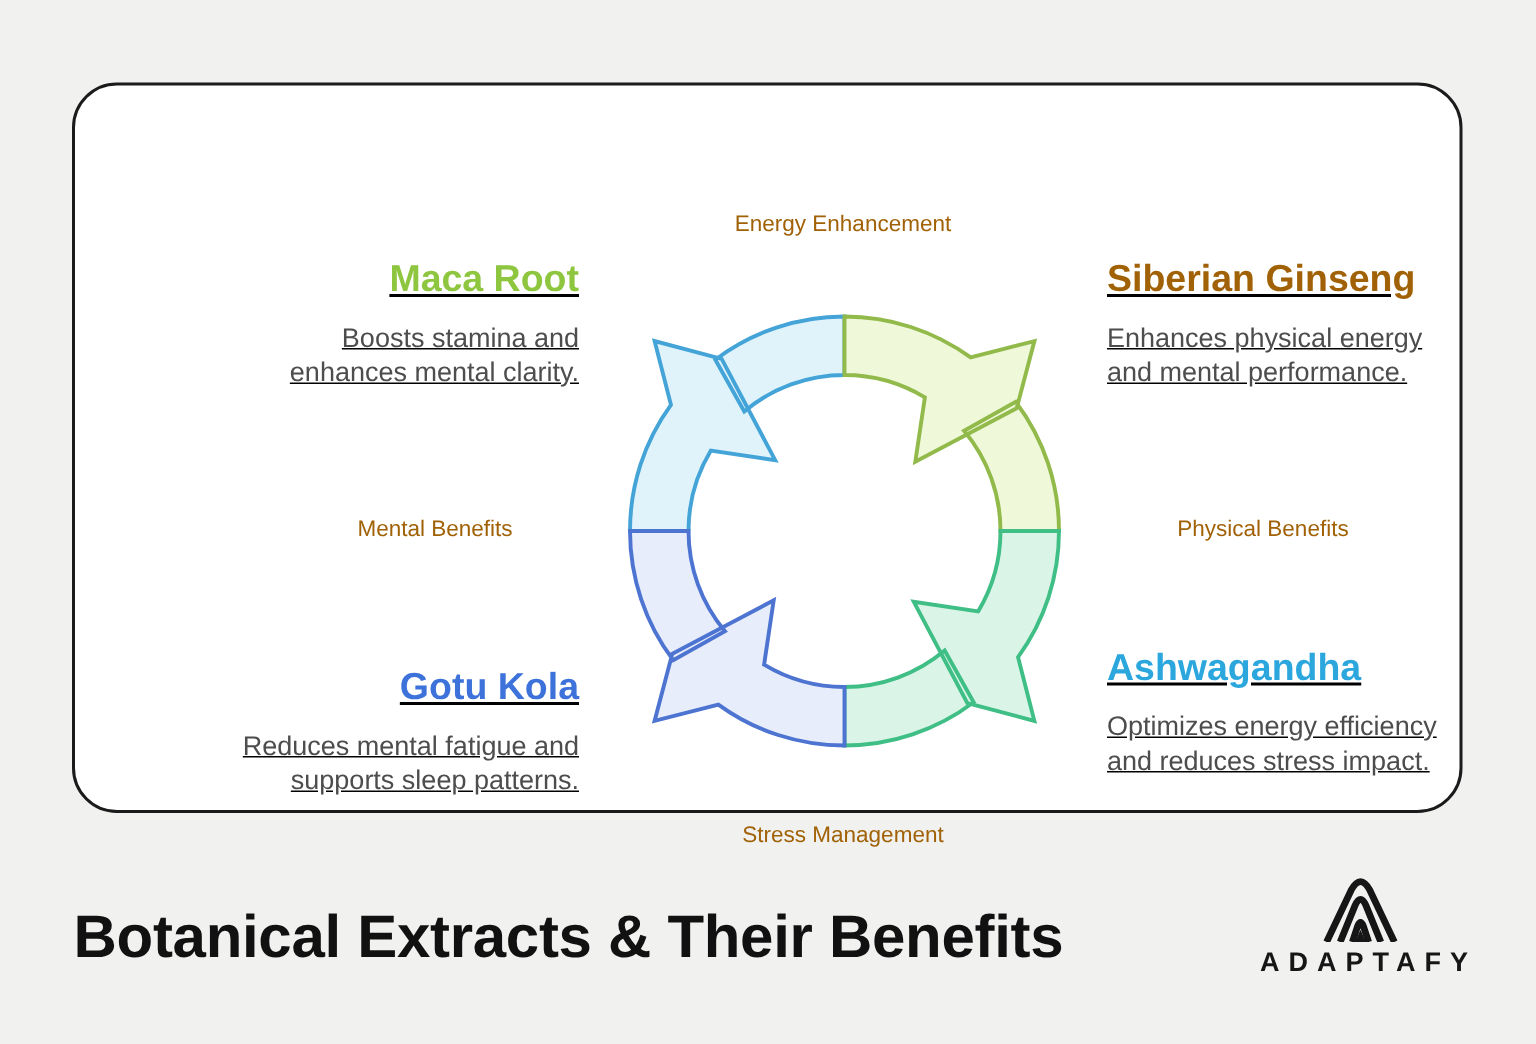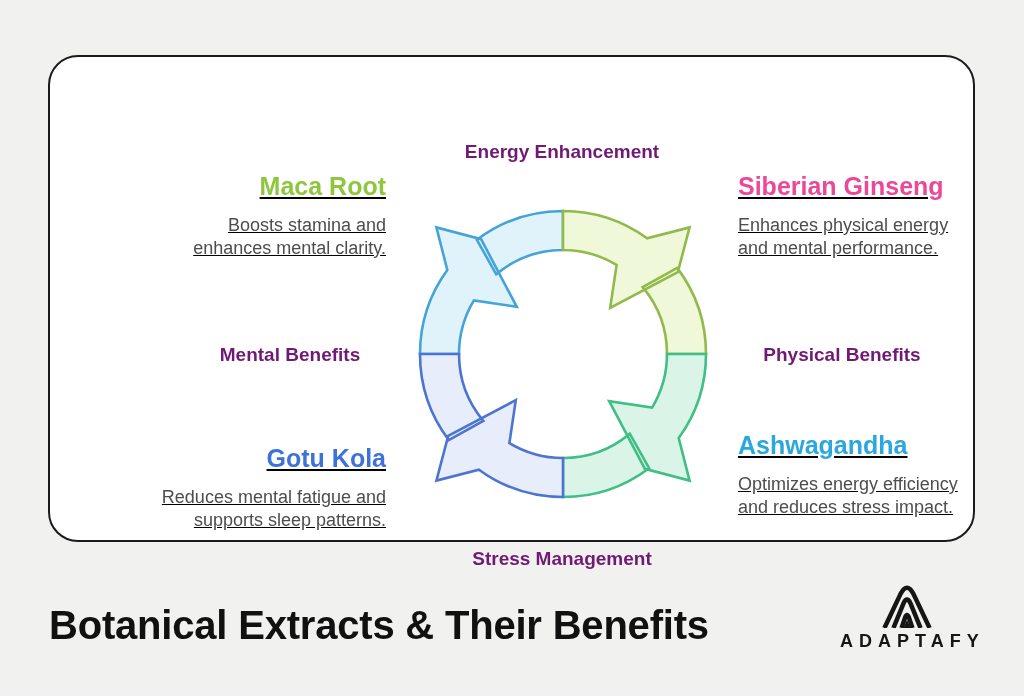--- a/index.html
+++ b/index.html
@@ -1,20 +1,20 @@
 <!DOCTYPE html>
 <html><head>
 <meta charset="utf-8">
 <style>
   html,body{margin:0;padding:0;}
   body{font-family:"Liberation Sans", sans-serif;}
   .stage{position:relative;width:1024px;height:696px;background:#f1f1f0;overflow:hidden;}
   .card{position:absolute;left:48px;top:55px;width:923px;height:483px;background:#ffffff;
         border:2px solid #1b1b1b;border-radius:30px;}
-  .axis-label{position:absolute;font-size:19px;font-weight:bold;color:#701a75;text-align:center;}
+  .axis-label{position:absolute;font-size:15px;font-weight:normal;color:#a16207;text-align:center;}
   .axis-top{left:362px;top:84px;width:300px;}
   .axis-bottom{left:362px;top:491px;width:300px;}
   .axis-left{left:140px;top:287px;width:200px;}
   .axis-right{left:692px;top:287px;width:200px;}
   .extract{position:absolute;width:250px;text-decoration:underline;}
   .extract.right{text-align:right;}
   .extract.left{text-align:left;}
   .extract h2{margin:0;font-size:25px;line-height:30px;font-weight:bold;}
   .extract .desc{margin-top:13px;font-size:18px;line-height:23px;color:#4d4d4d;}
   .desc div{white-space:nowrap;}
@@ -54,21 +54,21 @@
 
     <div class="extract right pos-maca">
       <h2 style="color: rgb(142, 198, 63);">Maca Root</h2>
       <div class="desc">
         <div>Boosts stamina and</div>
         <div>enhances mental clarity.</div>
       </div>
     </div>
 
     <div class="extract left pos-ginseng">
-      <h2 style="color: #ec4899;">Siberian Ginseng</h2>
+      <h2 style="color: #a16207;">Siberian Ginseng</h2>
       <div class="desc">
         <div>Enhances physical energy</div>
         <div>and mental performance.</div>
       </div>
     </div>
 
     <div class="extract right pos-gotu">
       <h2 style="color: rgb(61, 114, 218);">Gotu Kola</h2>
       <div class="desc">
         <div>Reduces mental fatigue and</div>

